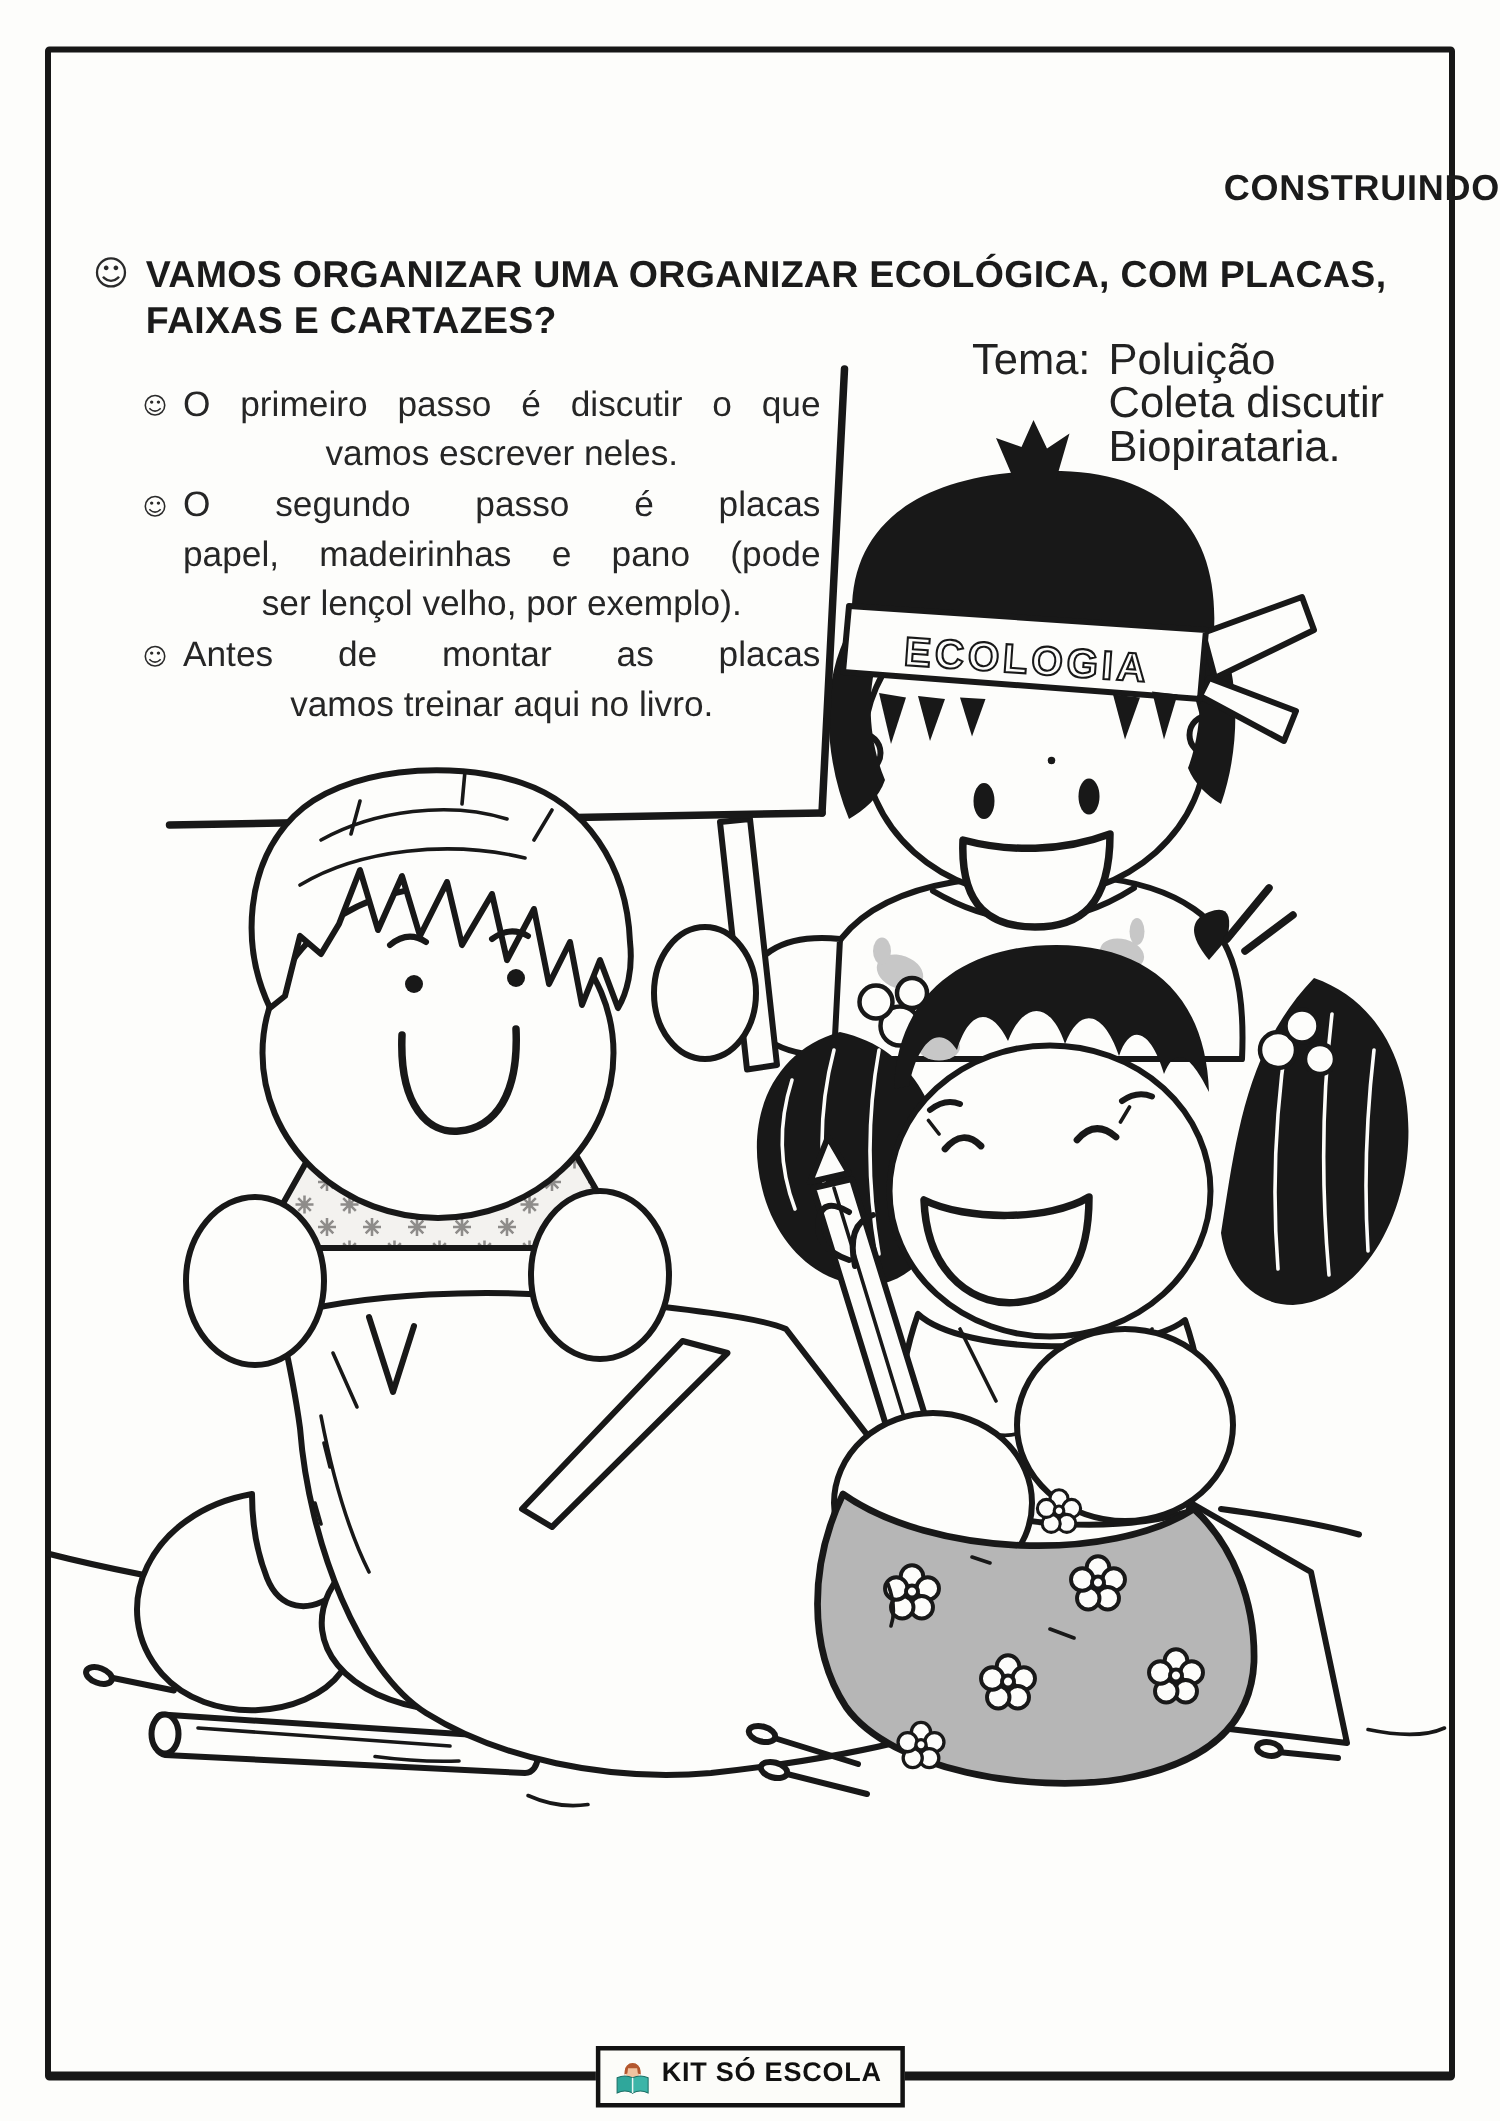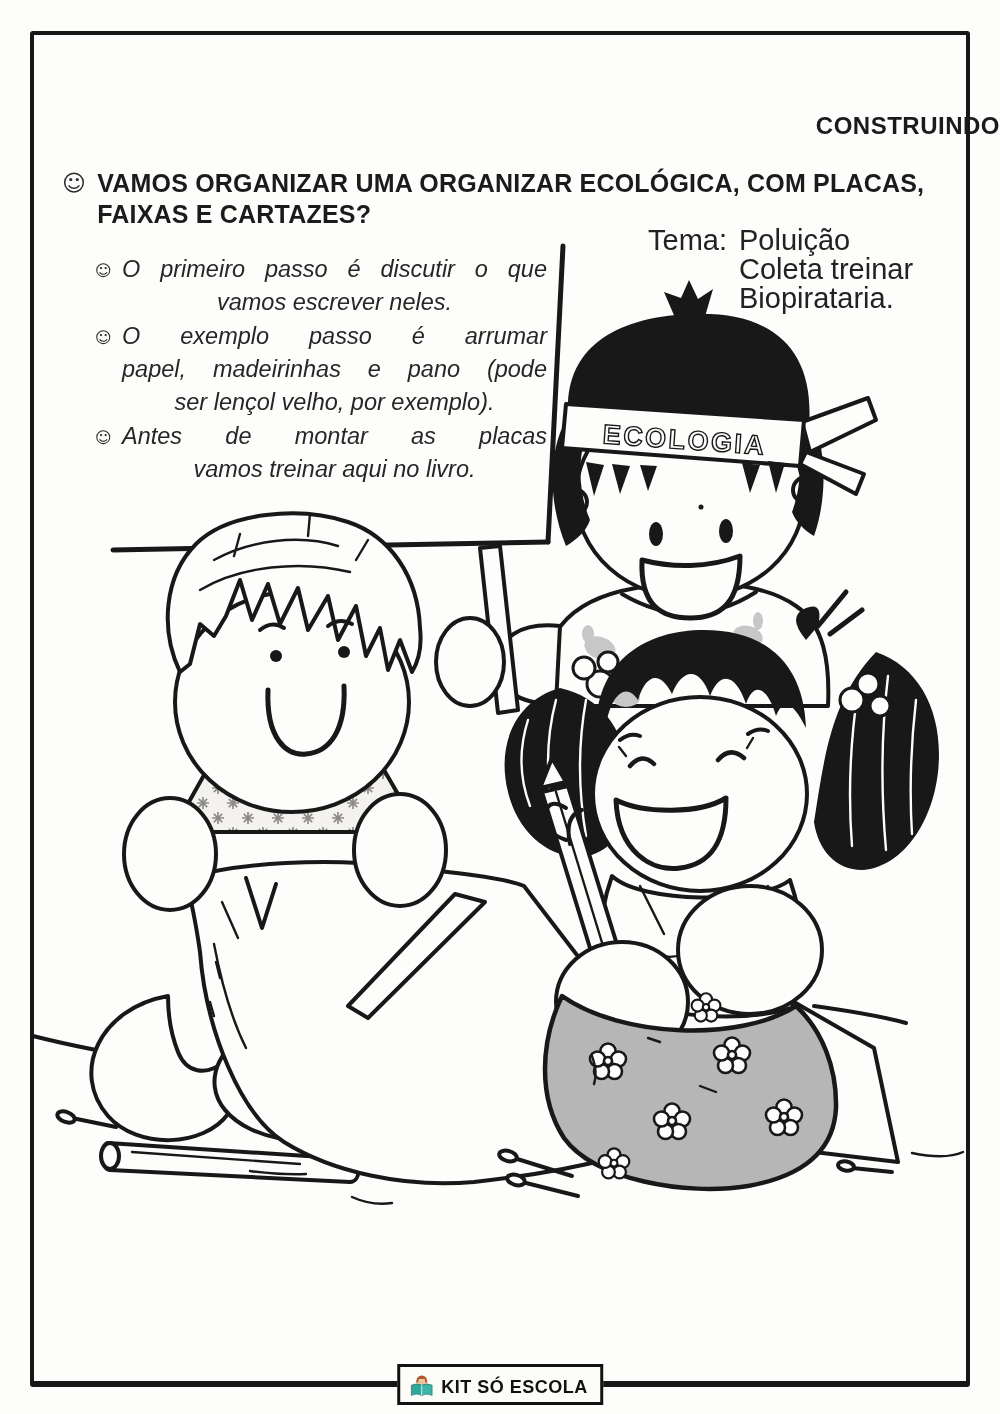--- a/index.html
+++ b/index.html
@@ -13,25 +13,25 @@
               letter-spacing:.5px;}
   .question{left:62px;top:168px;width:868px;display:flex;gap:11px;font-size:25px;font-weight:bold;
             line-height:31px;letter-spacing:.2px;}
   .smiley{font-family:"DejaVu Sans",sans-serif;font-weight:normal;color:#2a2a2a;}
   .question .smiley{font-size:23px;line-height:31px;}
   .tema{left:648px;top:226px;display:flex;gap:12px;font-size:29px;line-height:29px;color:#222;}
   .tema-items span{display:block;}
   .steps{left:95px;top:253px;width:452px;font-size:23.5px;line-height:33px;color:#262626;}
   .step{display:flex;gap:9px;margin-bottom:1px;}
   .step .smiley{font-size:16px;line-height:33px;flex:0 0 18px;padding-top:1px;}
-  .step-text{flex:1;font-style:italic;}
+  .step-text{flex:1;}
   .step-line{display:block;text-align:center;}
   .jl{text-align:justify;text-align-last:justify;}
   .logo{position:absolute;left:50%;top:1364px;transform:translateX(-50%);z-index:5;
-        display:flex;align-items:flex-end;gap:6px;background:#fcfcf9;border:3px solid #121212;
+        display:flex;align-items:flex-start;gap:6px;background:#fcfcf9;border:3px solid #121212;
         padding:4px 12px 4px 8px;}
   .logo-text{font-size:18px;font-weight:bold;letter-spacing:.5px;white-space:nowrap;color:#111;}
 </style>
 </head>
 <body>
 
 <div class="page">
 
   <div class="frame"></div>
 
@@ -232,37 +232,37 @@
 
   <div class="txt question">
     <span class="smiley">☺</span>
     <span>VAMOS ORGANIZAR UMA ORGANIZAR ECOLÓGICA, COM PLACAS, FAIXAS E CARTAZES?</span>
   </div>
 
   <div class="txt tema">
     <span>Tema:</span>
     <span class="tema-items">
       <span>Poluição</span>
-      <span>Coleta treinar</span>
+      <span>Coleta discutir</span>
       <span>Biopirataria.</span>
     </span>
   </div>
 
   <div class="txt steps">
     <div class="step">
       <span class="smiley">☺</span>
       <span class="step-text">
         <span class="step-line jl">O primeiro passo é discutir o que</span>
         <span class="step-line">vamos escrever neles.</span>
       </span>
     </div>
     <div class="step">
       <span class="smiley">☺</span>
       <span class="step-text">
-        <span class="step-line jl">O exemplo passo é arrumar</span>
+        <span class="step-line jl">O segundo passo é placas</span>
         <span class="step-line jl">papel, madeirinhas e pano (pode</span>
         <span class="step-line">ser lençol velho, por exemplo).</span>
       </span>
     </div>
     <div class="step">
       <span class="smiley">☺</span>
       <span class="step-text">
         <span class="step-line jl">Antes de montar as placas</span>
         <span class="step-line">vamos treinar aqui no livro.</span>
       </span>

